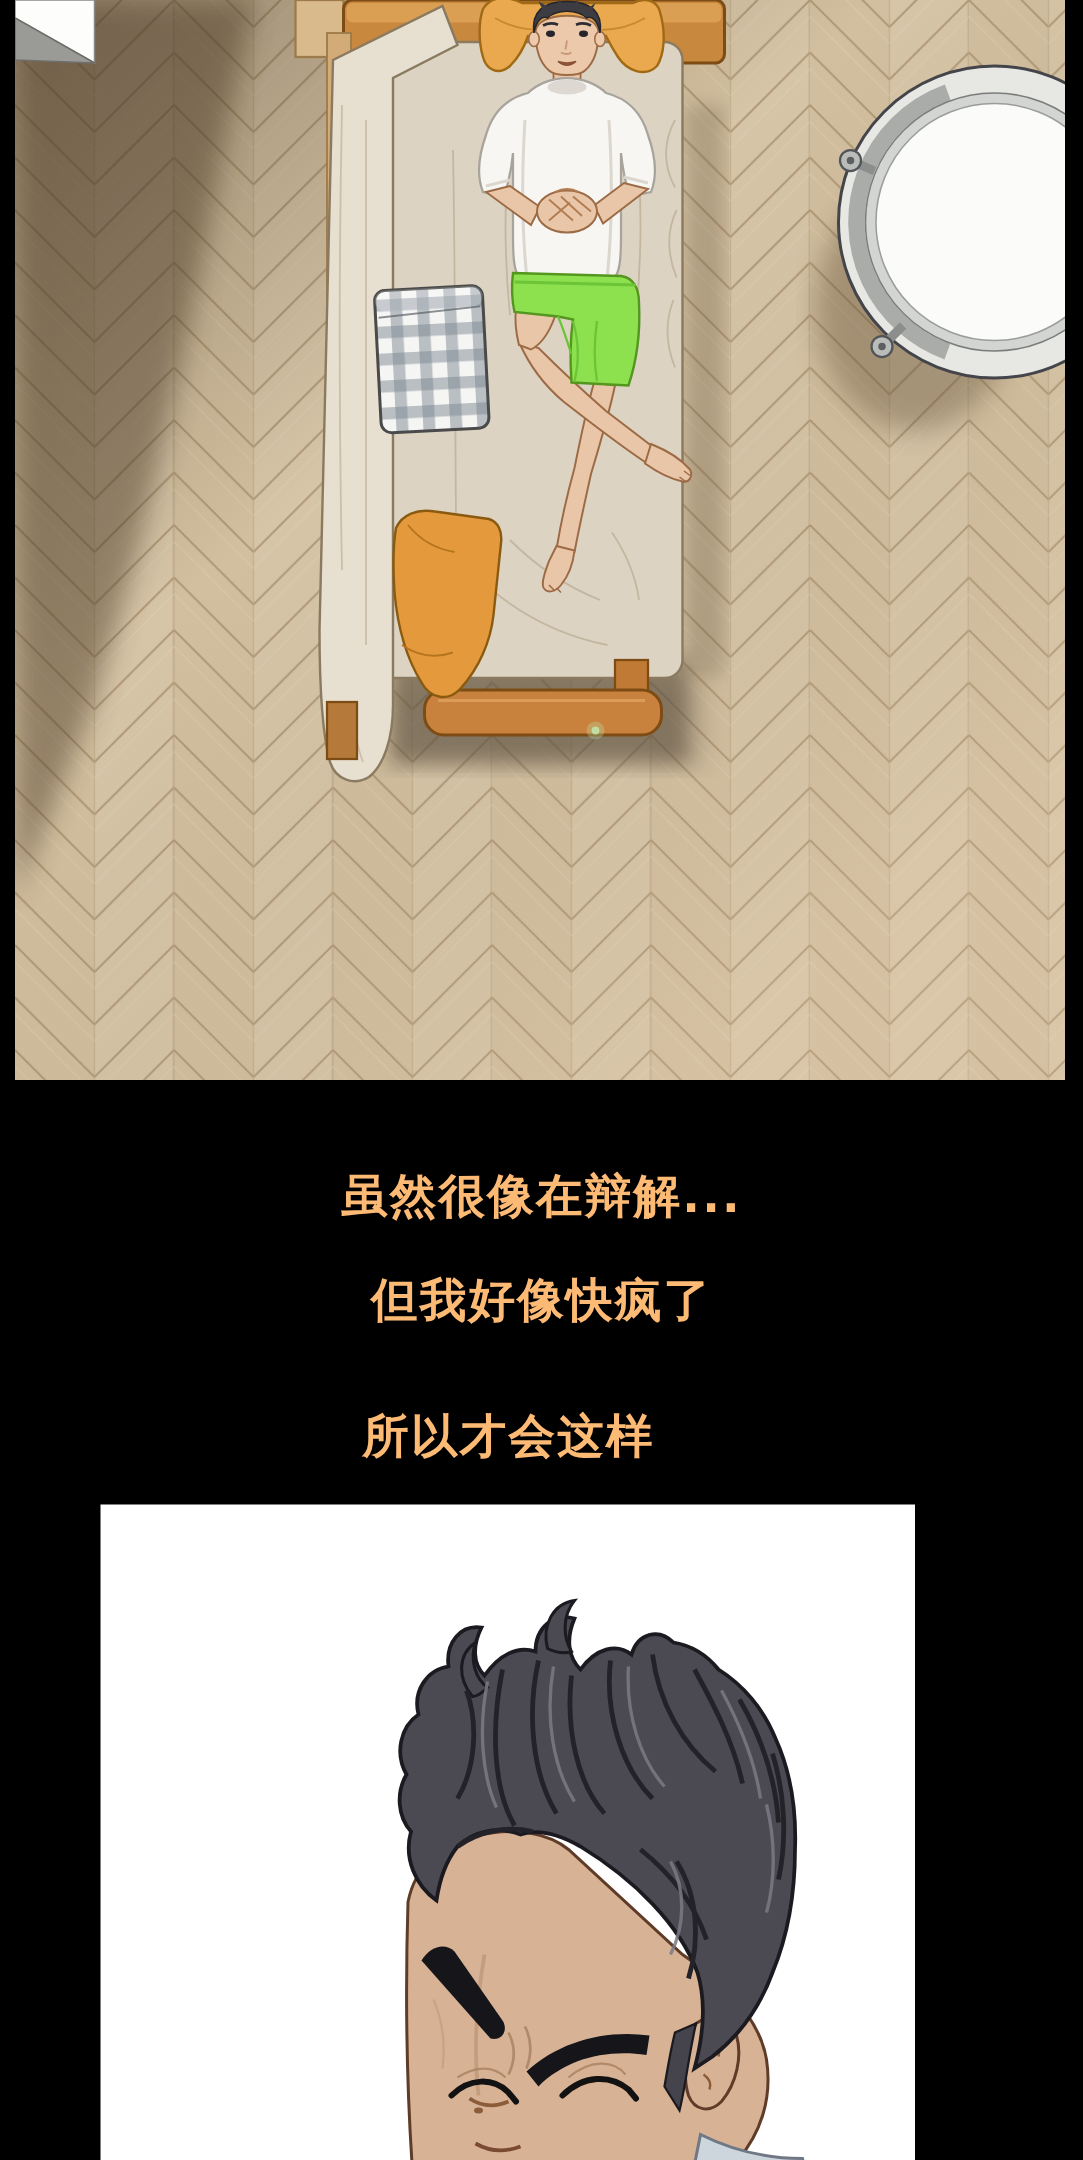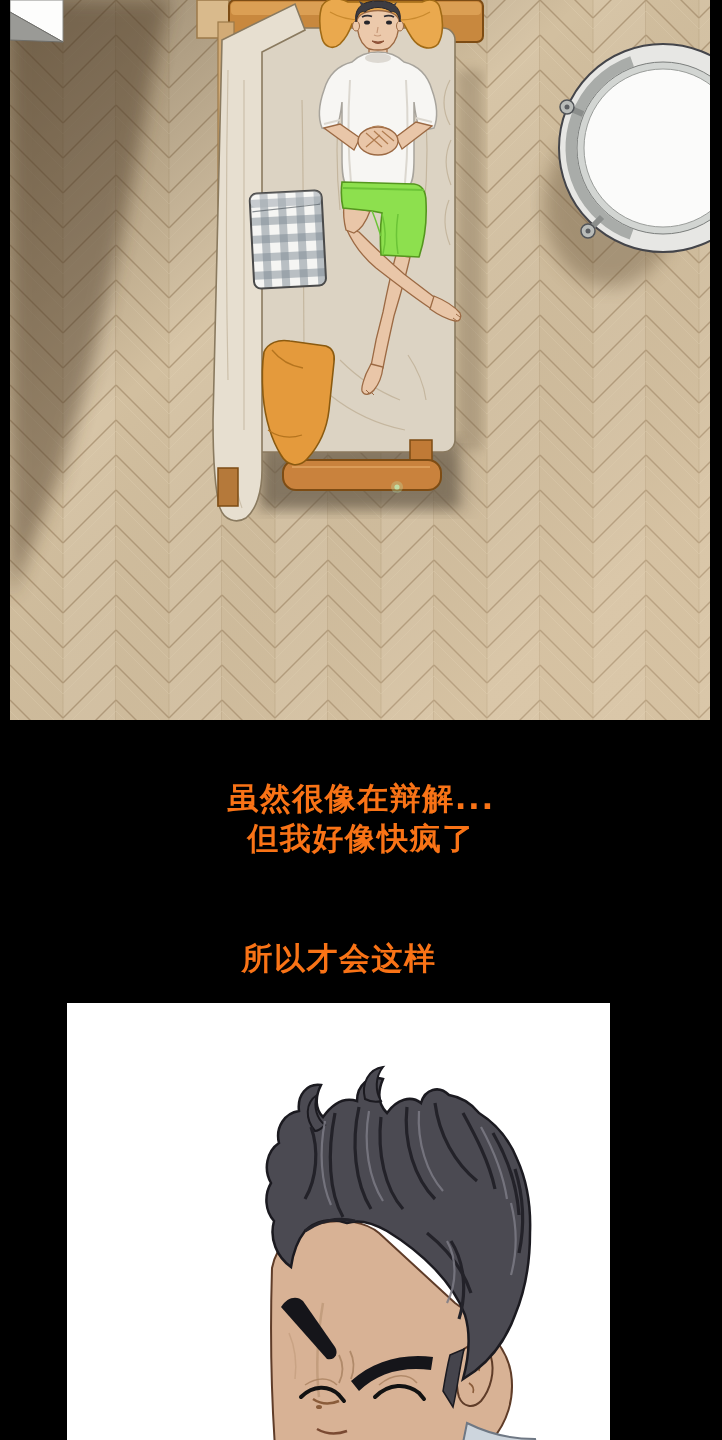--- a/index.html
+++ b/index.html
@@ -9,29 +9,29 @@
     overflow:hidden;
     position:relative;
     font-family:"DejaVu Sans","Liberation Sans",sans-serif;
   }
   .panel{position:absolute;}
   #top-panel{left:10px;top:0;width:700px;height:720px;background:#cfbc9e;}
   #caption-block{position:absolute;left:0;top:0;width:722px;}
   .caption-line{
     position:absolute;left:0;width:722px;
     text-align:center;
-    color:#f97316;
+    color:#fdba74;
     font-size:31px;
     font-weight:700;
     letter-spacing:1.5px;
     line-height:34px;
     white-space:nowrap;
   }
   #caption-line-1{top:781px;}
-  #caption-line-2{top:821px;}
+  #caption-line-2{top:850px;}
   #caption-line-3{top:941px;transform:translateX(-22px);}
   #bottom-panel{left:67px;top:1003px;width:543px;height:437px;background:#fff;overflow:hidden;}
   svg{display:block;}
 </style>
 </head>
 <body>
 
 <div class="panel" id="top-panel">
 <svg width="700" height="720" viewBox="0 0 700 720">
   <defs>

